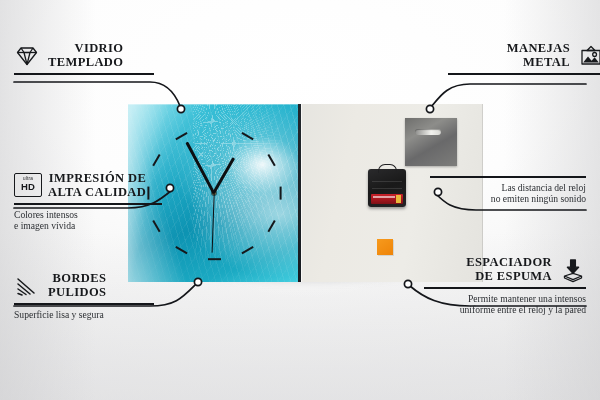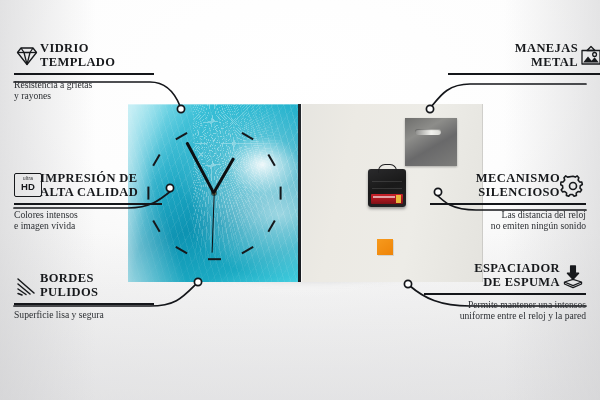--- a/index.html
+++ b/index.html
@@ -122,21 +122,21 @@
   .hub{position:absolute;left:50%;top:50%;width:4px;height:4px;margin:-2px 0 0 -2px;border-radius:50%;
        background:#6b5c34;box-shadow:0 0 0 1px rgba(0,0,0,.5);}
 
   
   #wires{position:absolute;inset:0;width:600px;height:400px;pointer-events:none;}
 
   
   .callout{position:absolute;}
   .co-left{text-align:left;}
   .co-right{text-align:right;}
-  .co-head{display:flex;align-items:center;}
+  .co-head{display:flex;align-items:center;gap:8px;text-align:right;}
   .co-right .co-head{justify-content:flex-end;}
   .co-title{
     font-family:"Liberation Serif", serif;
     font-size:12.5px;line-height:13.5px;font-weight:700;color:#17191c;
     letter-spacing:.4px;text-transform:uppercase;white-space:pre-line;
   }
   .co-rule{height:1.6px;background:#14161a;margin:4px 0 4px 0;}
   .co-sub{
     font-family:"Liberation Serif", serif;
     font-size:9.6px;line-height:11.4px;color:#2c2f33;white-space:pre-line;
@@ -232,22 +232,20 @@
               <path d="M7 5 L10 9.5 L13 21.5"></path>
           <path d="M19 5 L16 9.5 L13 21.5"></path>
               <path d="M10 9.5 H16"></path>
         </g>
           </svg>
       </span>
       <span class="co-title">VIDRIO
 TEMPLADO</span>
     </div>
     <div class="co-rule" style="width:140px"></div>
-    <div class="co-sub">Resistencia a grietas
-y rayones</div>
   </div>
 
   <div class="callout co-left" style="left:14px;top:172px;width:148px">
     <div class="co-head">
       <span class="ico">
         <span class="hd-badge">
           <span class="hd-ultra">ultra</span>
           <span class="hd-main">HD</span>
         </span>
       </span>
@@ -290,38 +288,26 @@
           <path d="M5.2 19.6 L10 13.6 L13.6 17.8 L16.6 14.2 L20.8 19.6 Z" fill="#17191c" stroke="none"></path>
           <circle cx="16.6" cy="11.4" r="1.9"></circle>
         </g>
           </svg>
       </span>
     </div>
     <div class="co-rule" style="width:156px"></div>
   </div>
 
   <div class="callout co-right" style="left:430px;top:172px;width:156px">
-    <div class="co-head">
-      <span class="co-title">MECANISMO
-SILENCIOSO</span>
-      <span class="ico">
-        <svg viewBox="0 0 26 26">
-            <g fill="none" stroke="#17191c" stroke-width="1.6" stroke-linejoin="round">
-          <path d="M13 3.2 l2.3 .9 1.9-1.2 1.6 1.9 -.7 2.2 1.4 1.9 2.3 .2 .5 2.4 -2 1.2 -.3 2.4 1.6 1.7 -1.3 2.1 -2.3-.4 -1.8 1.6 .2 2.3 -2.3 .9 -1.5-1.8 -2.4 0 -1.5 1.8 -2.3-.9 .2-2.3 -1.8-1.6 -2.3 .4 -1.3-2.1 1.6-1.7 -.3-2.4 -2-1.2 .5-2.4 2.3-.2 1.4-1.9 -.7-2.2 1.6-1.9 1.9 1.2 Z"></path>
-          <circle cx="13" cy="13" r="3.5"></circle>
-        </g>
-          </svg>
-      </span>
-    </div>
     <div class="co-rule" style="width:156px"></div>
     <div class="co-sub">Las distancia del reloj
 no emiten ningún sonido</div>
   </div>
 
-  <div class="callout co-right" style="left:424px;top:262px;width:162px">
+  <div class="callout co-right" style="left:424px;top:256px;width:162px">
     <div class="co-head">
       <span class="co-title">ESPACIADOR
 DE ESPUMA</span>
       <span class="ico">
         <svg viewBox="0 0 26 26">
             <g fill="none" stroke="#17191c" stroke-width="1.3" stroke-linejoin="round">
           <path d="M10.6 3 h4.8 v7.2 h3.2 L13 16.4 L7.4 10.2 h3.2 Z" fill="#17191c"></path>
           <path d="M13 16.4 L21.5 19 L13 22.6 L4.5 19 Z"></path>
           <path d="M4.5 19 v2 L13 24.6 L21.5 21 v-2"></path>
         </g>

